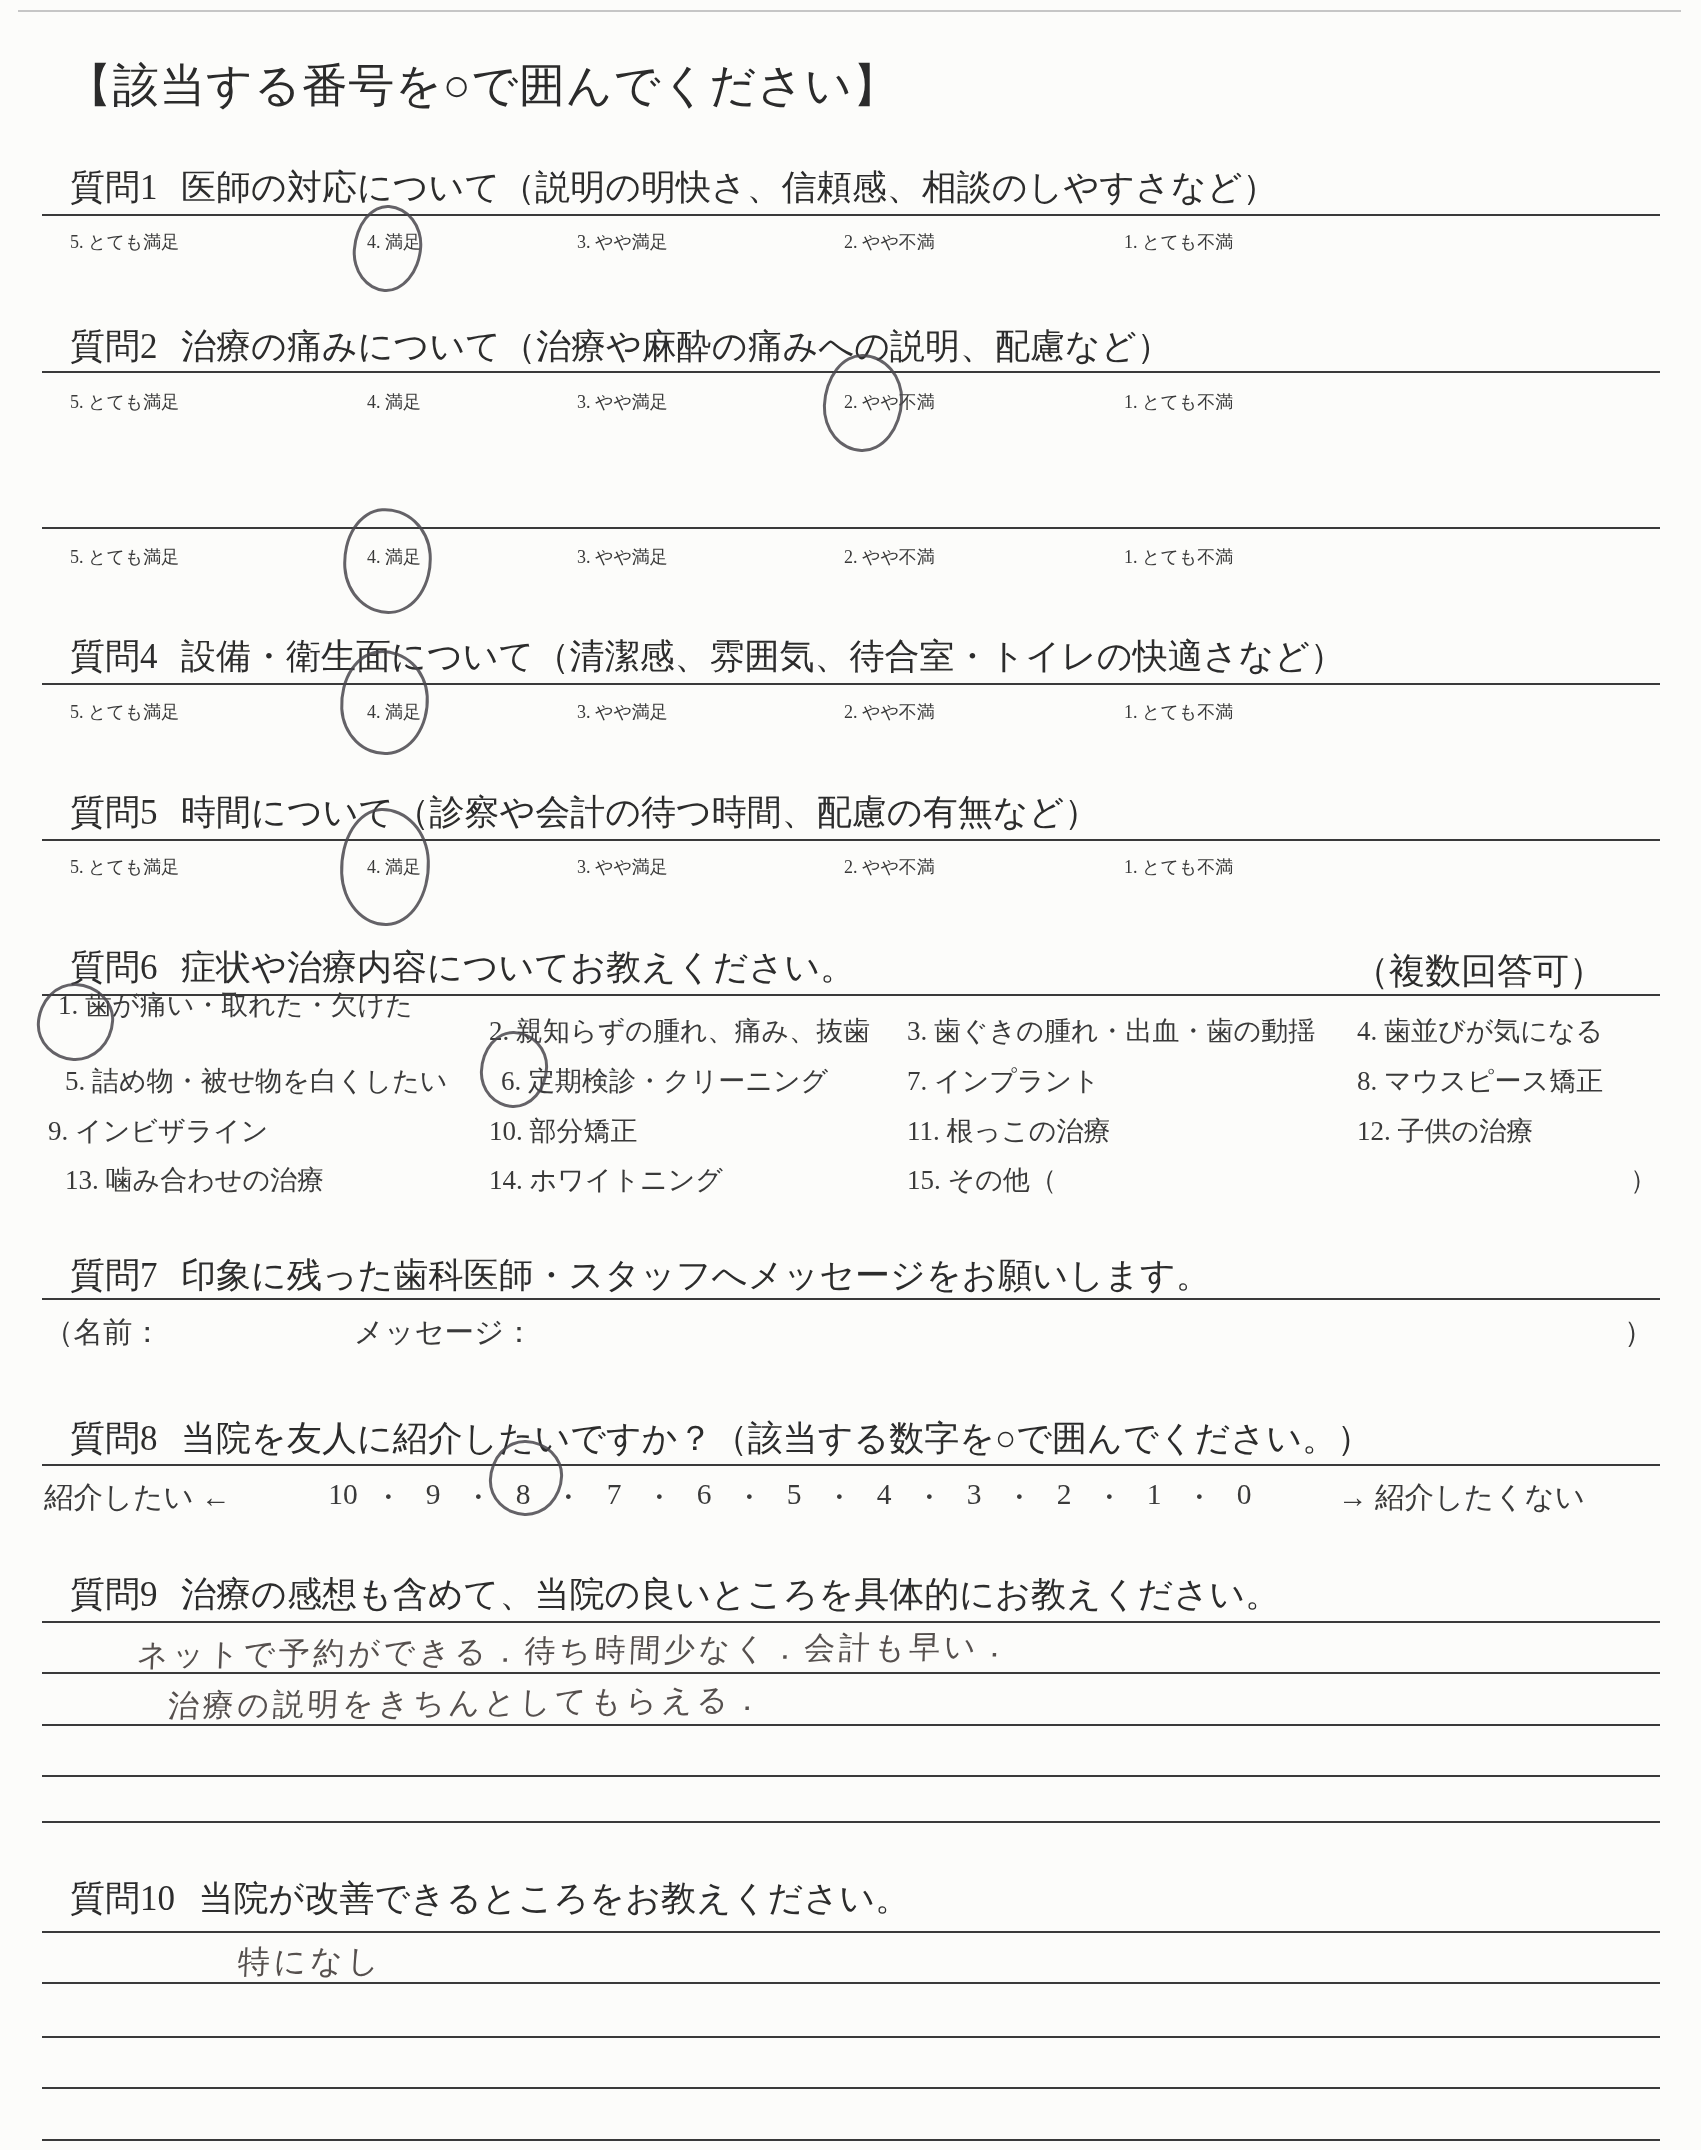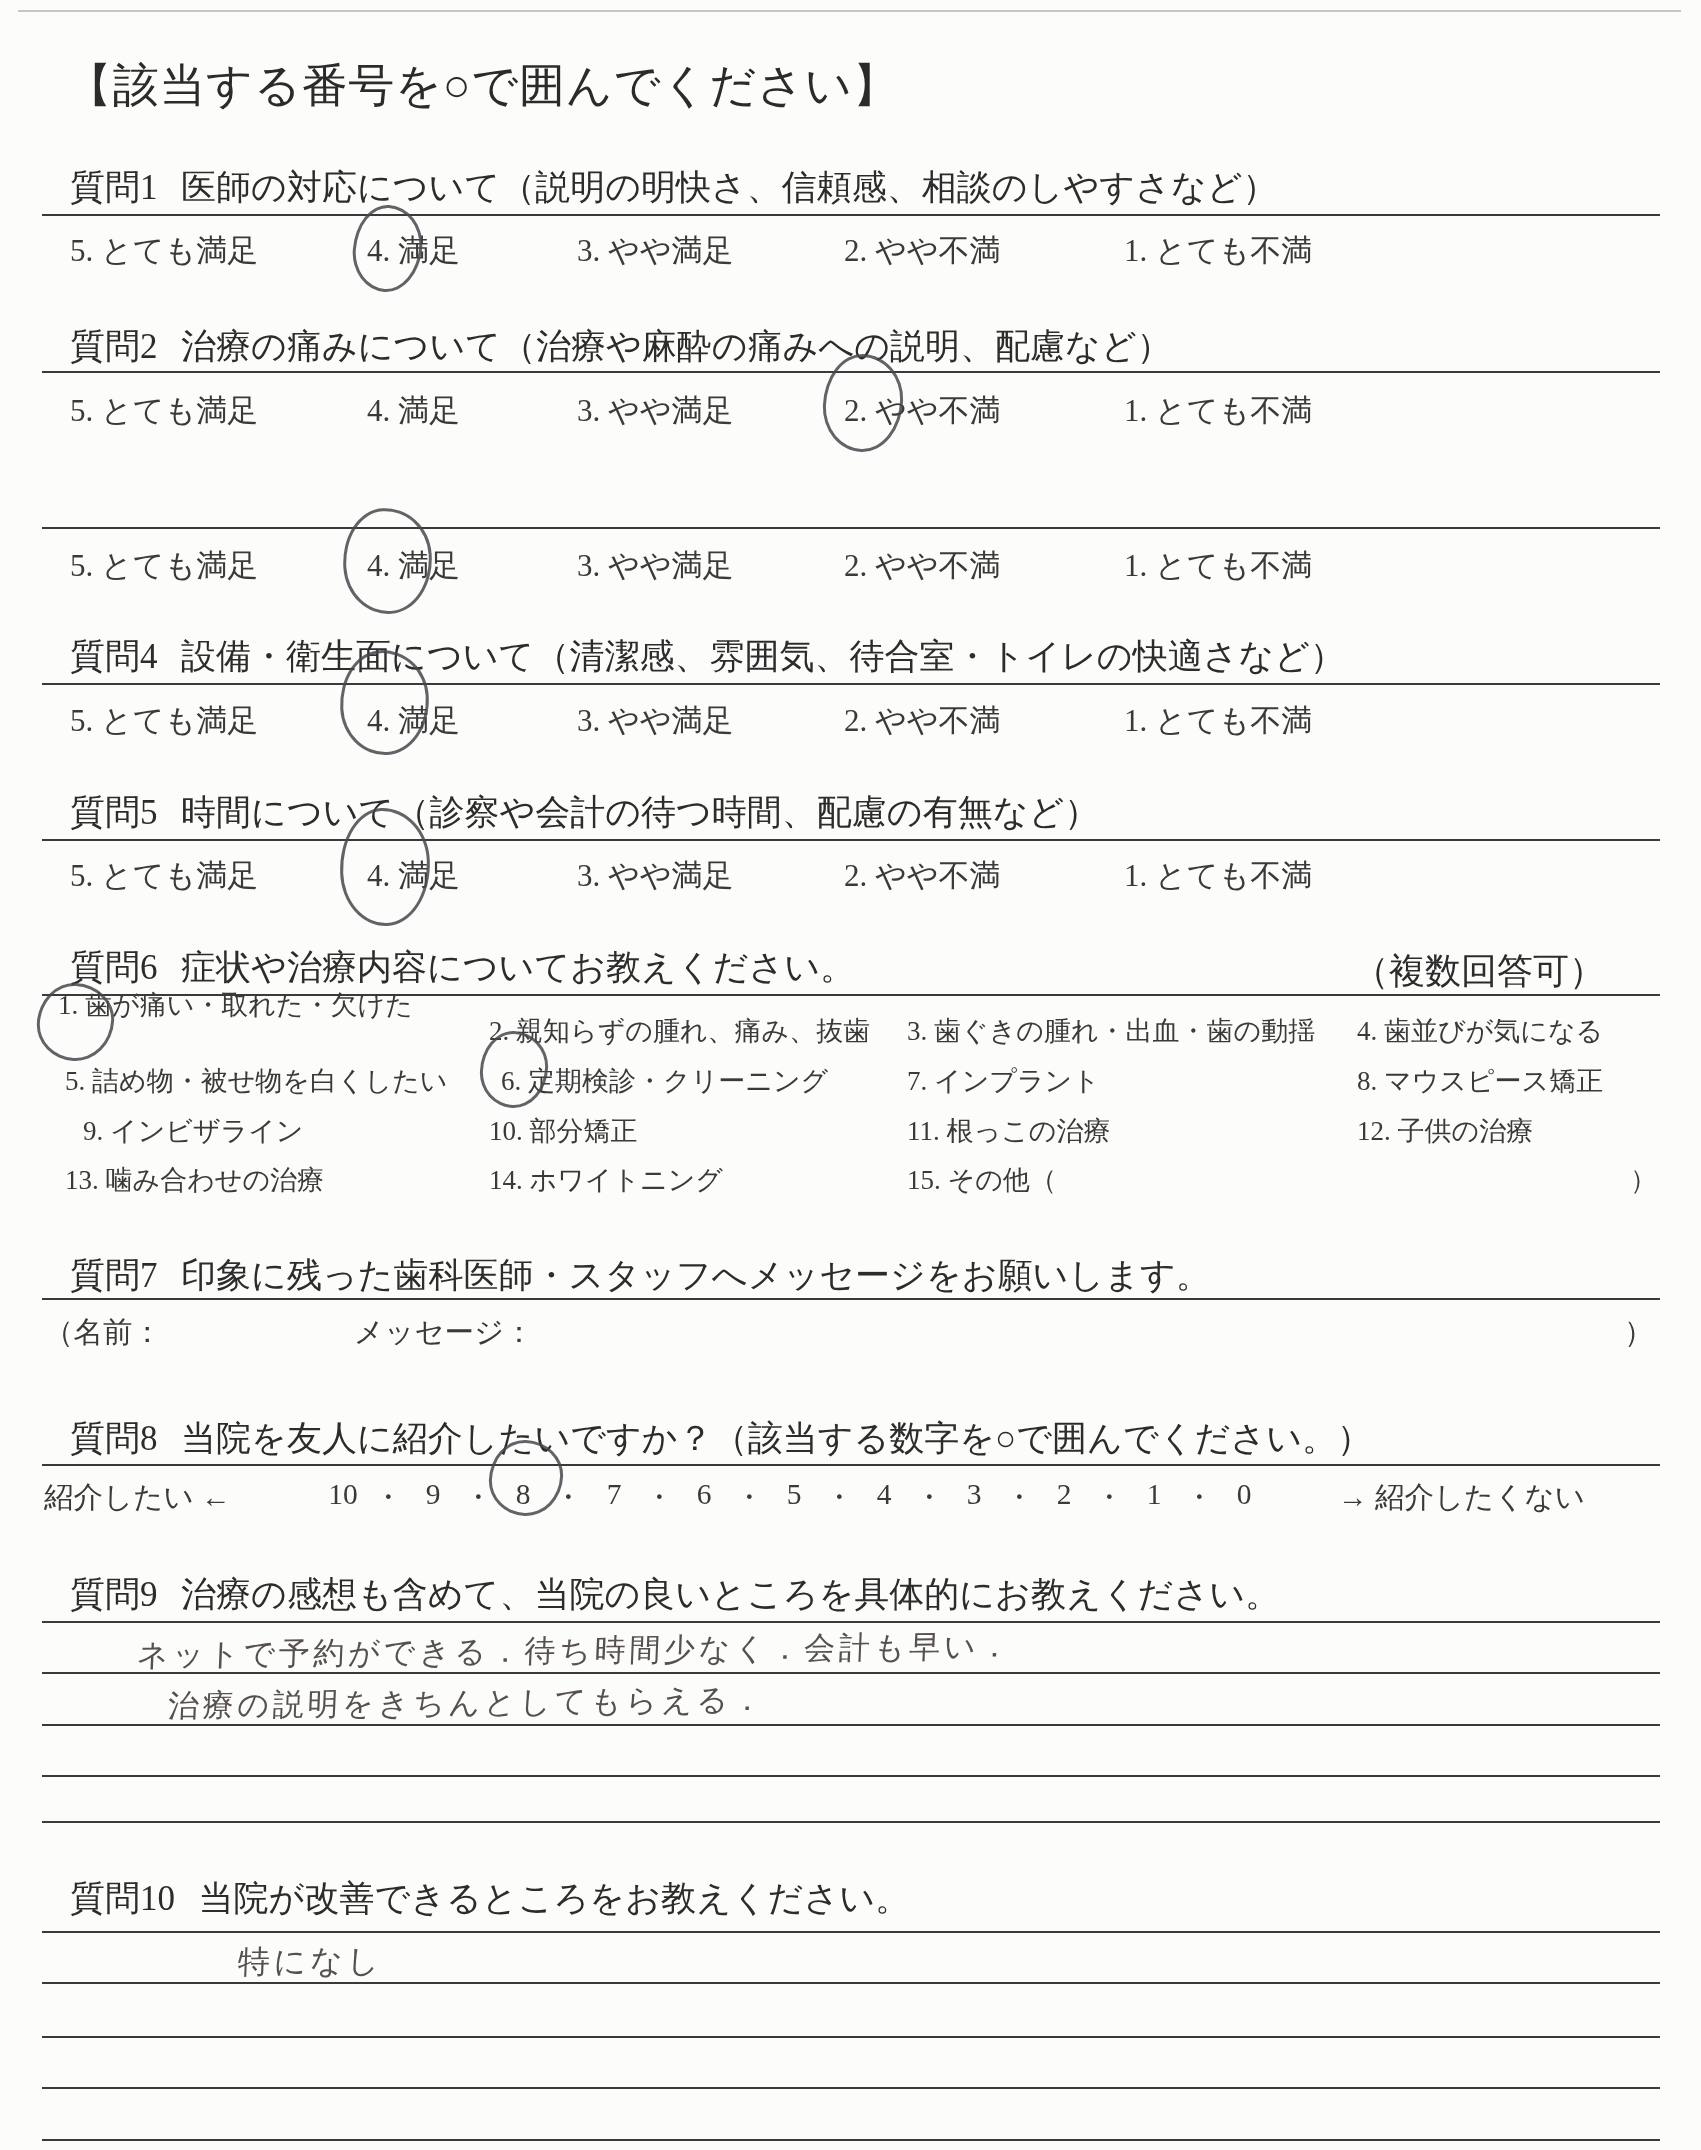--- a/index.html
+++ b/index.html
@@ -12,21 +12,21 @@
     color:#333;
     overflow:hidden;
   }
   .topline{position:absolute;top:10.3px;left:17.7px;width:1663px;height:2.2px;background:#c6c6c6;}
   .title{position:absolute;top:55px;left:66px;font-size:46px;color:#2b2b2b;letter-spacing:0.7px;white-space:nowrap;}
   .qhead{position:absolute;left:70px;font-size:35px;color:#2c2c2c;white-space:nowrap;text-align:center;}
   .qhead .qlabel{margin-right:23.6px;}
   .qnote{position:absolute;font-size:36px;color:#2c2c2c;white-space:nowrap;}
   .rule{position:absolute;left:42px;width:1618px;height:2.2px;background:#3a3a3a;
         box-shadow:0 3.7px 0 -1.5px rgba(58,58,58,.38);}
-  .opts{position:absolute;left:0;width:1363px;height:44px;font-size:31px;color:#3a3a3a;}
+  .opts{position:absolute;left:0;width:1363px;height:44px;font-size:18px;color:#3a3a3a;}
   .opts span{position:absolute;white-space:nowrap;}
   .o1{left:70px}.o2{left:367px}.o3{left:577px}.o4{left:844px}.o5{left:1124px}
   .item{position:absolute;white-space:nowrap;font-size:27px;color:#3a3a3a;}
   .scale span{position:absolute;font-size:29.5px;color:#3a3a3a;white-space:nowrap;}
   .scale .num,.scale .dot{transform:translateX(-50%);}
   .circle{position:absolute;border:3px solid rgba(73,71,76,.85);
           border-radius:48% 52% 50% 50% / 54% 46% 54% 46%;}
   .hand{position:absolute;font-family:"DejaVu Sans",sans-serif;color:#56504e;
         white-space:nowrap;letter-spacing:3.7px;transform:rotate(-.6deg) skewX(-3deg);}
 </style>
@@ -108,21 +108,21 @@
   <div class="rule" style="top:994px"></div>
 
   <span class="item" style="left:58px;top:987px">1. 歯が痛い・取れた・欠けた</span>
   <span class="item" style="left:489px;top:1013px">2. 親知らずの腫れ、痛み、抜歯</span>
   <span class="item" style="left:907px;top:1013px">3. 歯ぐきの腫れ・出血・歯の動揺</span>
   <span class="item" style="left:1357px;top:1013px">4. 歯並びが気になる</span>
   <span class="item" style="left:65px;top:1063px">5. 詰め物・被せ物を白くしたい</span>
   <span class="item" style="left:501px;top:1063px">6. 定期検診・クリーニング</span>
   <span class="item" style="left:907px;top:1063px">7. インプラント</span>
   <span class="item" style="left:1357px;top:1063px">8. マウスピース矯正</span>
-  <span class="item" style="left:83px;top:1113px">9. インビザライン</span>
+  <span class="item" style="left:48px;top:1113px">9. インビザライン</span>
   <span class="item" style="left:489px;top:1113px">10. 部分矯正</span>
   <span class="item" style="left:907px;top:1113px">11. 根っこの治療</span>
   <span class="item" style="left:1357px;top:1113px">12. 子供の治療</span>
   <span class="item" style="left:65px;top:1162px">13. 噛み合わせの治療</span>
   <span class="item" style="left:489px;top:1162px">14. ホワイトニング</span>
   <span class="item" style="left:907px;top:1162px">15. その他（</span>
   <span class="item" style="left:1630px;top:1162px">）</span>
 
   <div class="circle" style="left:37px;top:983px;width:71px;height:72px;transform:rotate(3deg)"></div>
   <div class="circle" style="left:480px;top:1031px;width:62px;height:71px;transform:rotate(2deg)"></div>

